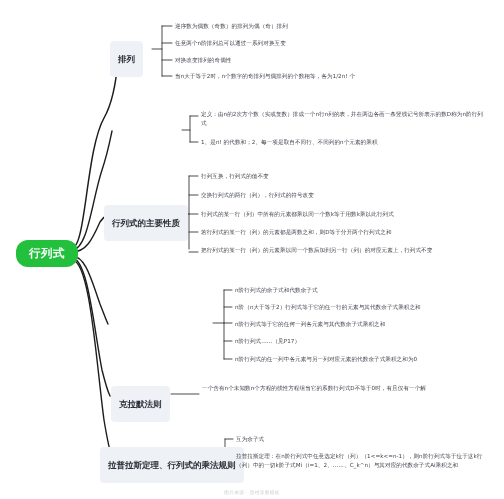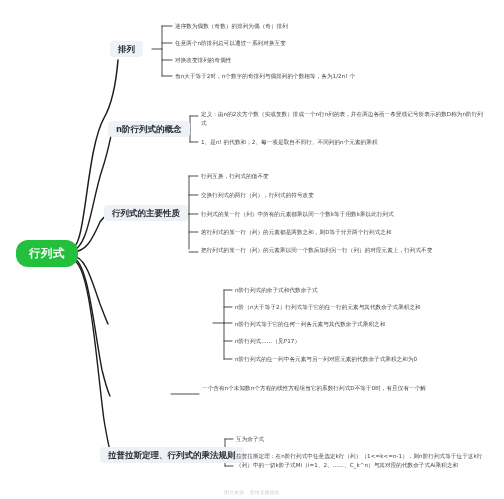--- a/index.html
+++ b/index.html
@@ -36,21 +36,21 @@
     padding: 7px 13px;
     white-space: nowrap;
     line-height: 1.15;
   }
   .branch-node {
     background: #eef1f5;
     color: #2a2f38;
     border-radius: 4px;
     font-size: 8.5px;
     font-weight: bold;
-    padding: 3px 8px;
+    padding: 13px 8px;
     white-space: nowrap;
     line-height: 1.2;
   }
   .leaf-node {
     color: #3a3f48;
     font-size: 5.6px;
     line-height: 1.55;
     font-weight: normal;
     letter-spacing: 0.05px;
     white-space: normal;
@@ -140,23 +140,20 @@
   <div class="node leaf-node" style="left:175px; top:39px; width:300px;">
     <span>任意两个n阶排列总可以通过一系列对换互变</span>
   </div>
   <div class="node leaf-node" style="left:175px; top:56px; width:300px;">
     <span>对换改变排列的奇偶性</span>
   </div>
   <div class="node leaf-node" style="left:175px; top:72px; width:310px;">
     <span>当n大于等于2时，n个数字的奇排列与偶排列的个数相等，各为1/2n! 个</span>
   </div>
 
-  <div class="node branch-node" style="left:108px; top:121px;">
-    <span>n阶行列式的概念</span>
-  </div>
   <div class="node leaf-node wrapped" style="left:201px; top:110px; width:286px;">
     <span>定义：由n的2次方个数（实或复数）排成一个n行n列的表，并在两边各画一条竖线记号所表示的数D称为n阶行列式</span>
   </div>
   <div class="node leaf-node" style="left:201px; top:138px; width:290px;">
     <span>1、是n! 的代数和；2、每一项是取自不同行、不同列的n个元素的乘积</span>
   </div>
 
   <div class="node branch-node" style="left:104px; top:205px;">
     <span>行列式的主要性质</span>
   </div>
@@ -185,20 +182,23 @@
   <div class="node leaf-node" style="left:235px; top:320px; width:265px;">
     <span>n阶行列式等于它的任何一列各元素与其代数余子式乘积之和</span>
   </div>
   <div class="node leaf-node" style="left:235px; top:337px; width:265px;">
     <span>n阶行列式……（见P17）</span>
   </div>
   <div class="node leaf-node" style="left:235px; top:355px; width:268px;">
     <span>n阶行列式的任一列中各元素与另一列对应元素的代数余子式乘积之和为0</span>
   </div>
 
+  <div class="node branch-node" style="left:111px; top:386px;">
+    <span>克拉默法则</span>
+  </div>
   <div class="node leaf-node wrapped" style="left:202px; top:384px; width:250px;">
     <span>一个含有n个未知数n个方程的线性方程组当它的系数行列式D不等于0时，有且仅有一个解</span>
   </div>
 
   <div class="node branch-node" style="left:100px; top:447px;">
     <span>拉普拉斯定理、行列式的乘法规则</span>
   </div>
   <div class="node leaf-node" style="left:236px; top:435px; width:250px;">
     <span>互为余子式</span>
   </div>

